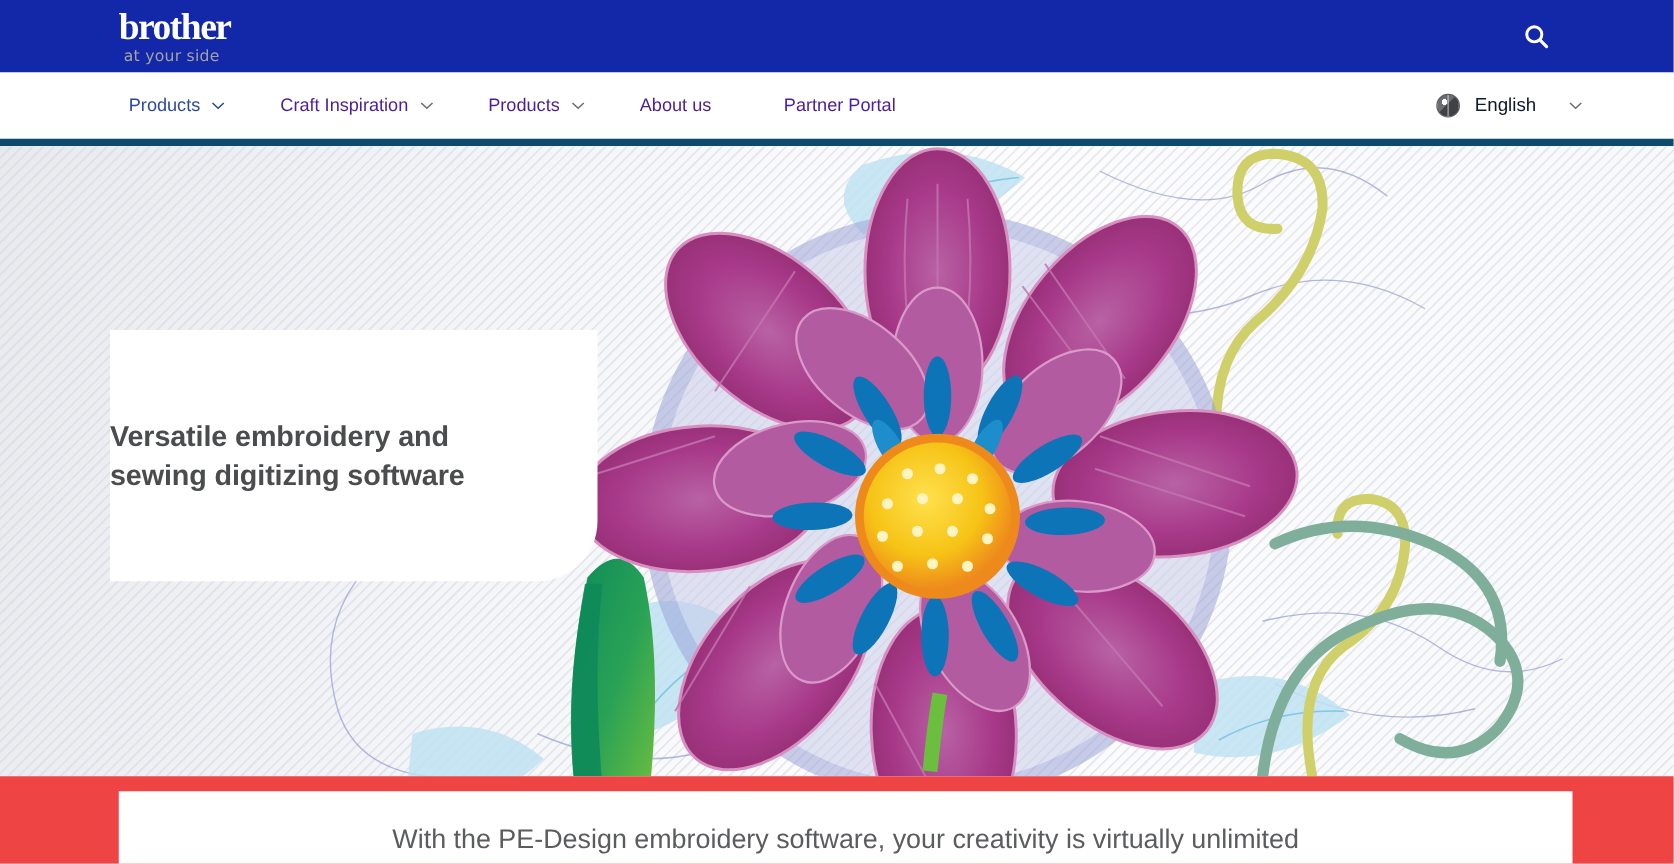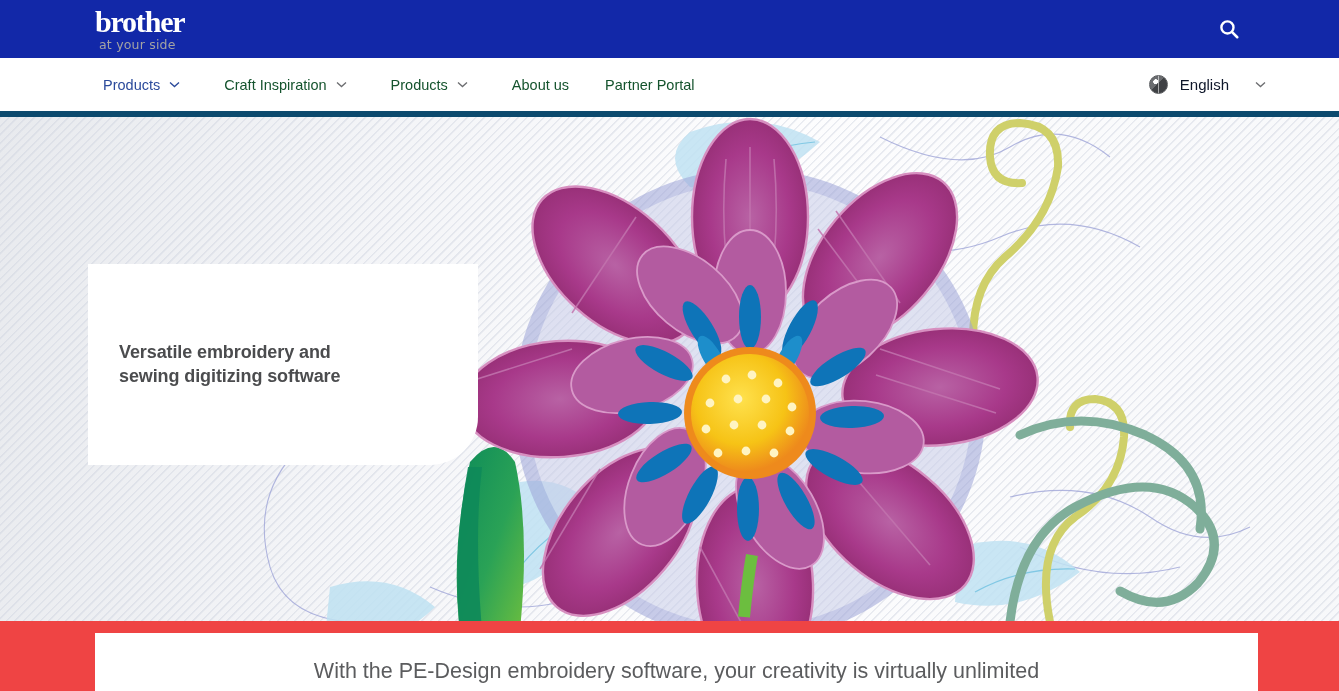--- a/index.html
+++ b/index.html
@@ -66,28 +66,28 @@
   }
   .nav-items {
     display:flex;
     align-items:center;
     margin-left:103px;
   }
   .nav-item {
     display:flex;
     align-items:center;
     font-size:14.5px;
-    color:#14532d;
+    color:#4c1d95;
     margin-right:44px;
     cursor:pointer;
     white-space:nowrap;
   }
   .nav-item.active { color:#2b4a9b; }
   .nav-item .caret { margin-left:9px; display:inline-flex; align-items:center; }
-  .nav-item.wide { margin-right:36px; }
+  .nav-item.wide { margin-right:58px; }
 
   .lang-wrap {
     position:absolute;
     right:73px;
     display:flex;
     align-items:center;
     cursor:pointer;
   }
   .globe {
     width:19px; height:19px;
@@ -137,23 +137,22 @@
     left:88px;
     top:147px;
     width:390px;
     height:201px;
     background:#ffffff;
     border-bottom-right-radius:48px;
     display:flex;
     align-items:center;
   }
   .hero-title {
-    margin-left:31px;
     margin-right:20px;
-    font-size:18px;
+    font-size:23px;
     font-weight:bold;
     line-height:1.33;
     color:#4b4c4e;
     letter-spacing:-0.1px;
   }
 
   
   .lower {
     position:relative;
     height:70px;

